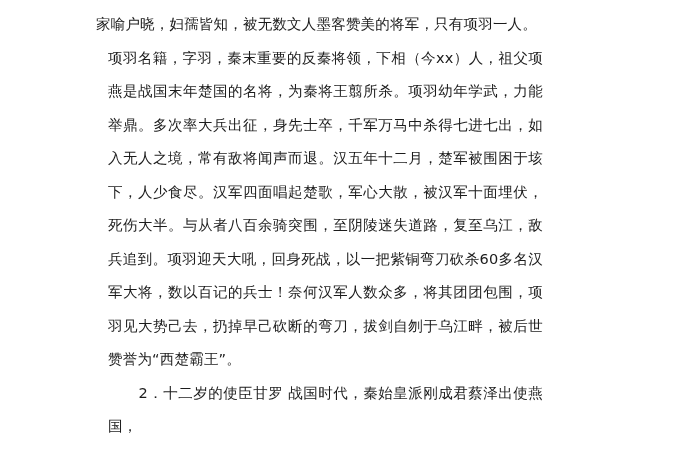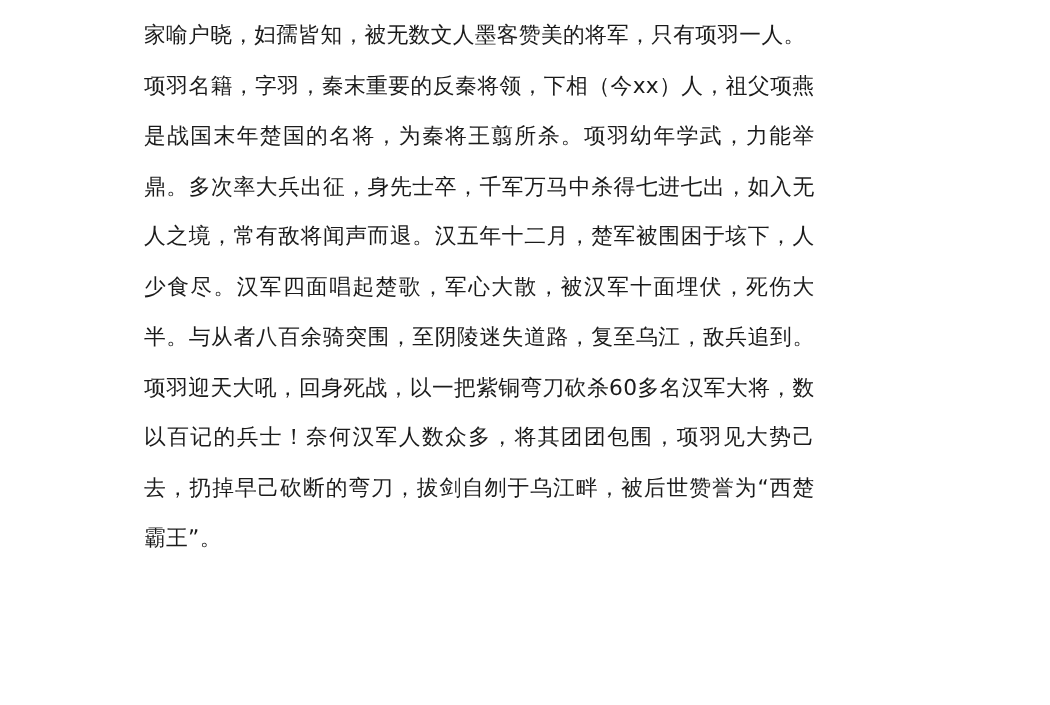--- a/index.html
+++ b/index.html
@@ -28,29 +28,31 @@
     text-align: justify;
     text-justify: inter-ideograph;
     letter-spacing: 0.2px;
   }
   .para {
     margin: 0;
     text-indent: 0;
   }
   .para + .para {
     margin-top: 0;
+    margin-left: 12px;
   }
   .para-indent {
     text-indent: 2.1em;
   }
   .clipped {
     
   }
 </style>
 </head>
 <body>
 
 <div class="page">
   <div class="doc-body">
     <p class="para">家喻户晓，妇孺皆知，被无数文人墨客赞美的将军，只有项羽一人。</p>
     <p class="para">项羽名籍，字羽，秦末重要的反秦将领，下相（今xx）人，祖父项燕是战国末年楚国的名将，为秦将王翦所杀。项羽幼年学武，力能举鼎。多次率大兵出征，身先士卒，千军万马中杀得七进七出，如入无人之境，常有敌将闻声而退。汉五年十二月，楚军被围困于垓下，人少食尽。汉军四面唱起楚歌，军心大散，被汉军十面埋伏，死伤大半。与从者八百余骑突围，至阴陵迷失道路，复至乌江，敌兵追到。项羽迎天大吼，回身死战，以一把紫铜弯刀砍杀60多名汉军大将，数以百记的兵士！奈何汉军人数众多，将其团团包围，项羽见大势己去，扔掉早己砍断的弯刀，拔剑自刎于乌江畔，被后世赞誉为“西楚霸王”。</p>
+    <p class="para para-indent">2．十二岁的使臣甘罗 战国时代，秦始皇派刚成君蔡泽出使燕国，</p>
   </div>
 </div>
 
 </body></html>

